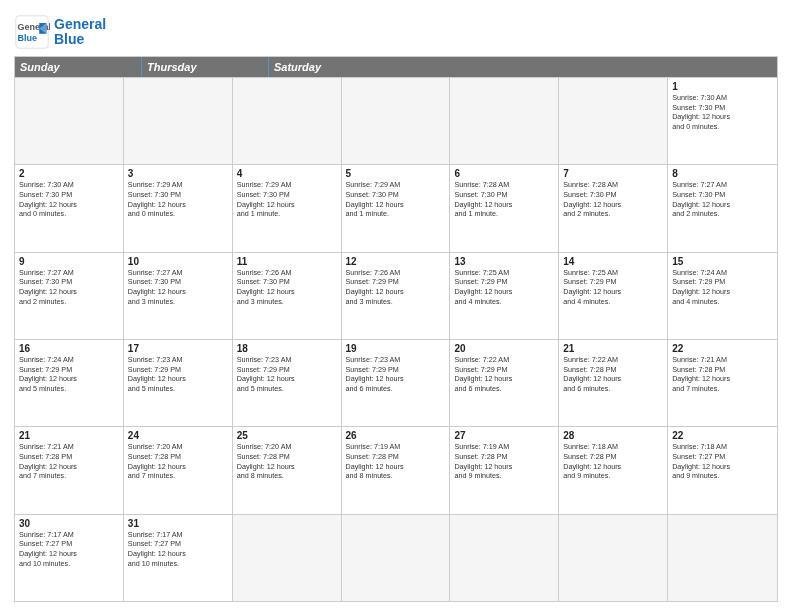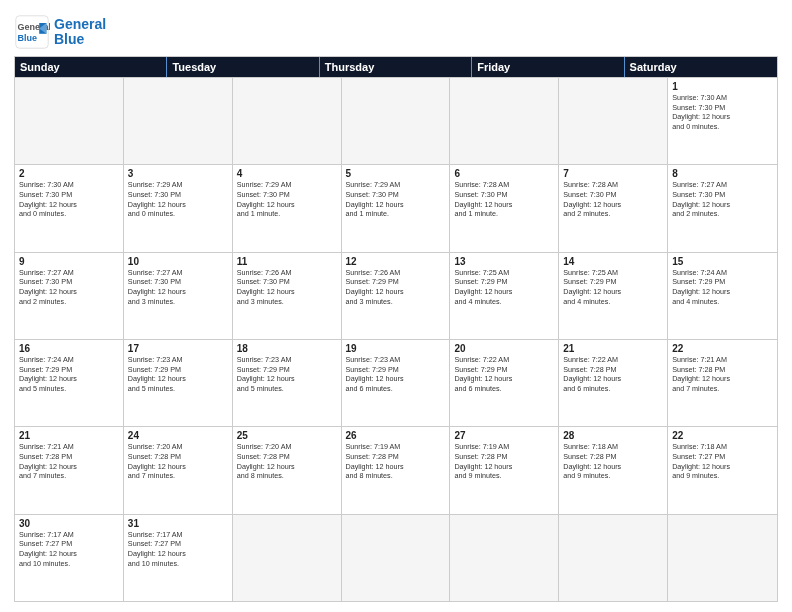--- a/index.html
+++ b/index.html
@@ -57,22 +57,23 @@
       color: #444;
     }
     .calendar {
       flex: 1;
       display: flex;
       flex-direction: column;
       border: 1px solid #ccc;
     }
     .cal-header {
       display: grid;
-      grid-template-columns: repeat(5, 1fr);
-      background: #0f172a;
+      grid-template-columns: repeat(6, 1fr);
+      background: #737373;
+      font-style: italic;
     }
     .cal-header-cell {
       color: #fff;
       font-size: 11px;
       font-weight: bold;
       text-align: left;
       padding: 4px 5px;
       border-right: 1px solid #5590d0;
     }
     .cal-header-cell:last-child { border-right: none; }
@@ -130,23 +131,21 @@
     </div>
     <div class="title-block">
       <div class="month-title"></div>
       <div class="subtitle"></div>
     </div>
   </div>
 
   <div class="calendar">
     <div class="cal-header" id="cal-header">
         <div class="cal-header-cell">Sunday</div>
-        <div class="cal-header-cell">Tuesday</div>
         <div class="cal-header-cell">Thursday</div>
-        <div class="cal-header-cell">Friday</div>
         <div class="cal-header-cell">Saturday</div>
       </div>
     <div class="cal-body" id="cal-body">
         <div class="cal-row">
           <div class="cal-cell empty"></div>
           <div class="cal-cell empty"></div>
           <div class="cal-cell empty"></div>
           <div class="cal-cell empty"></div>
           <div class="cal-cell empty"></div>
           <div class="cal-cell empty"></div>

